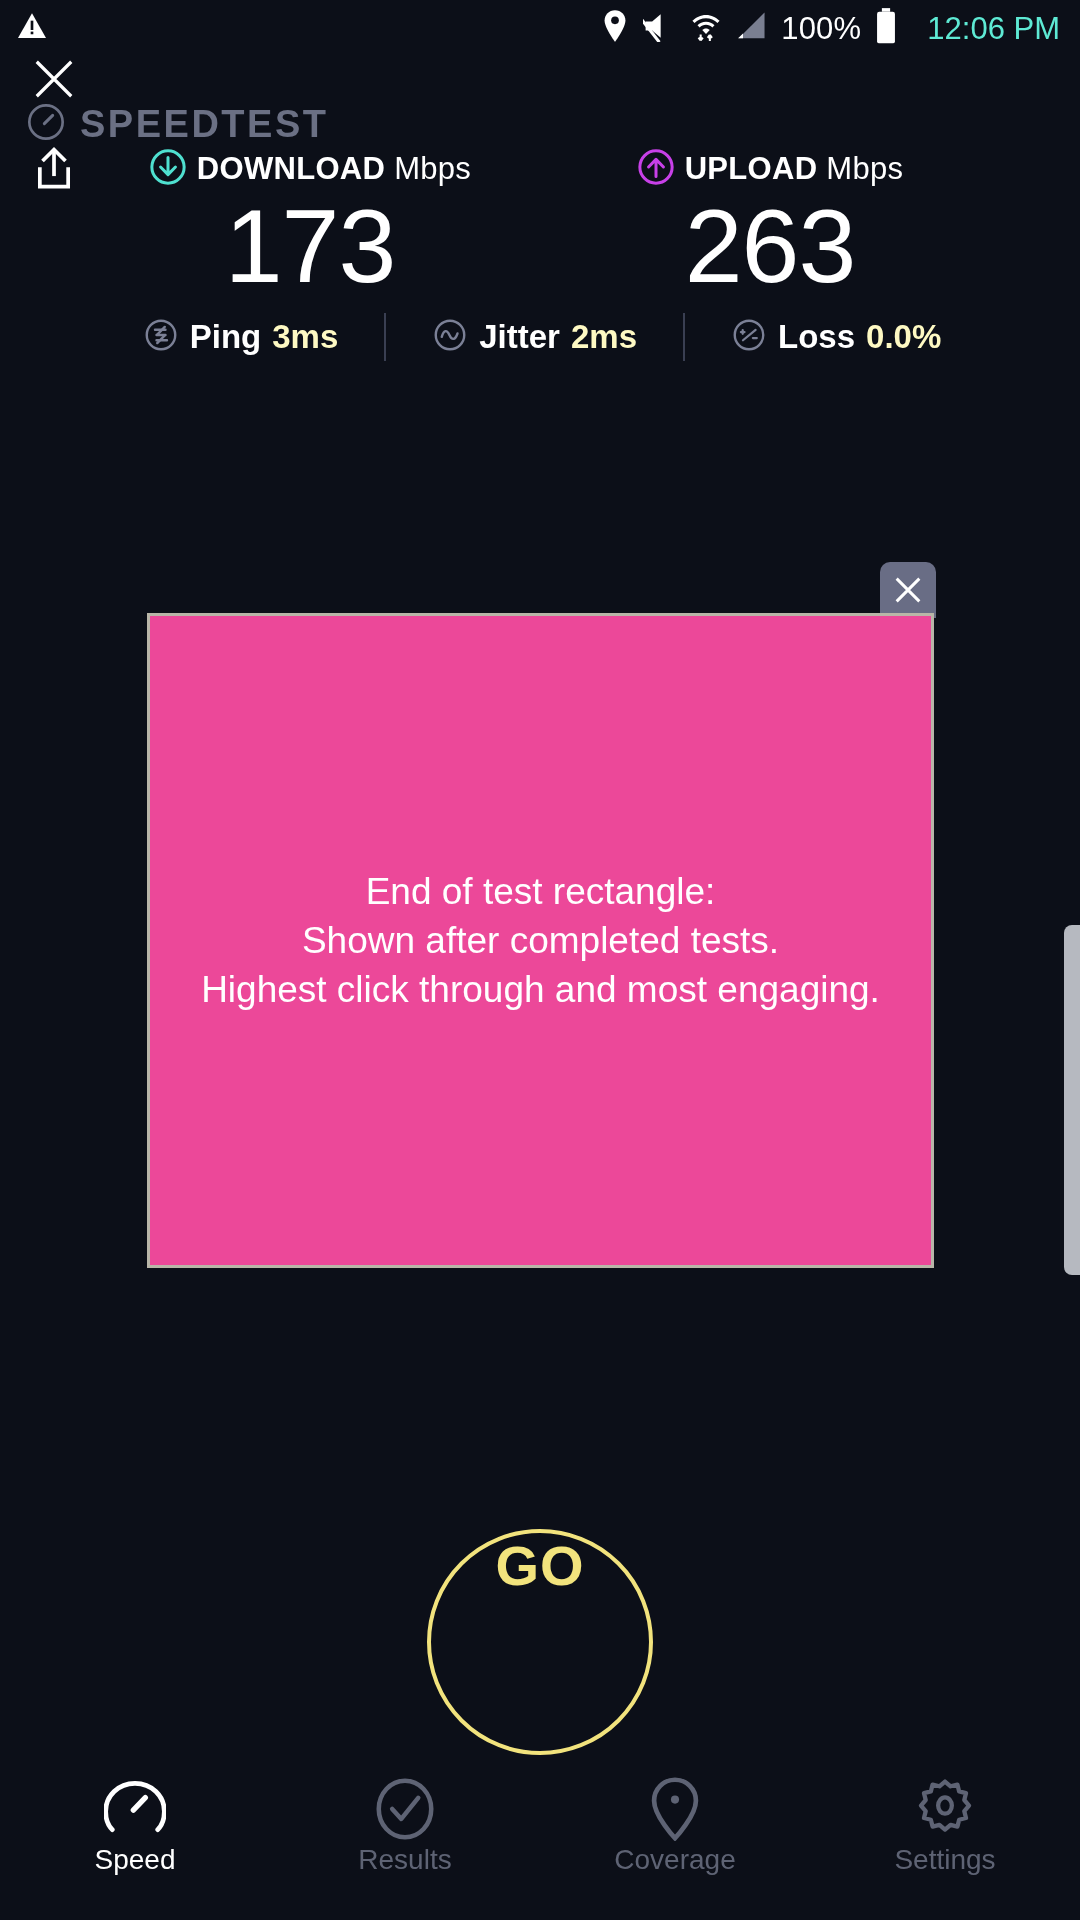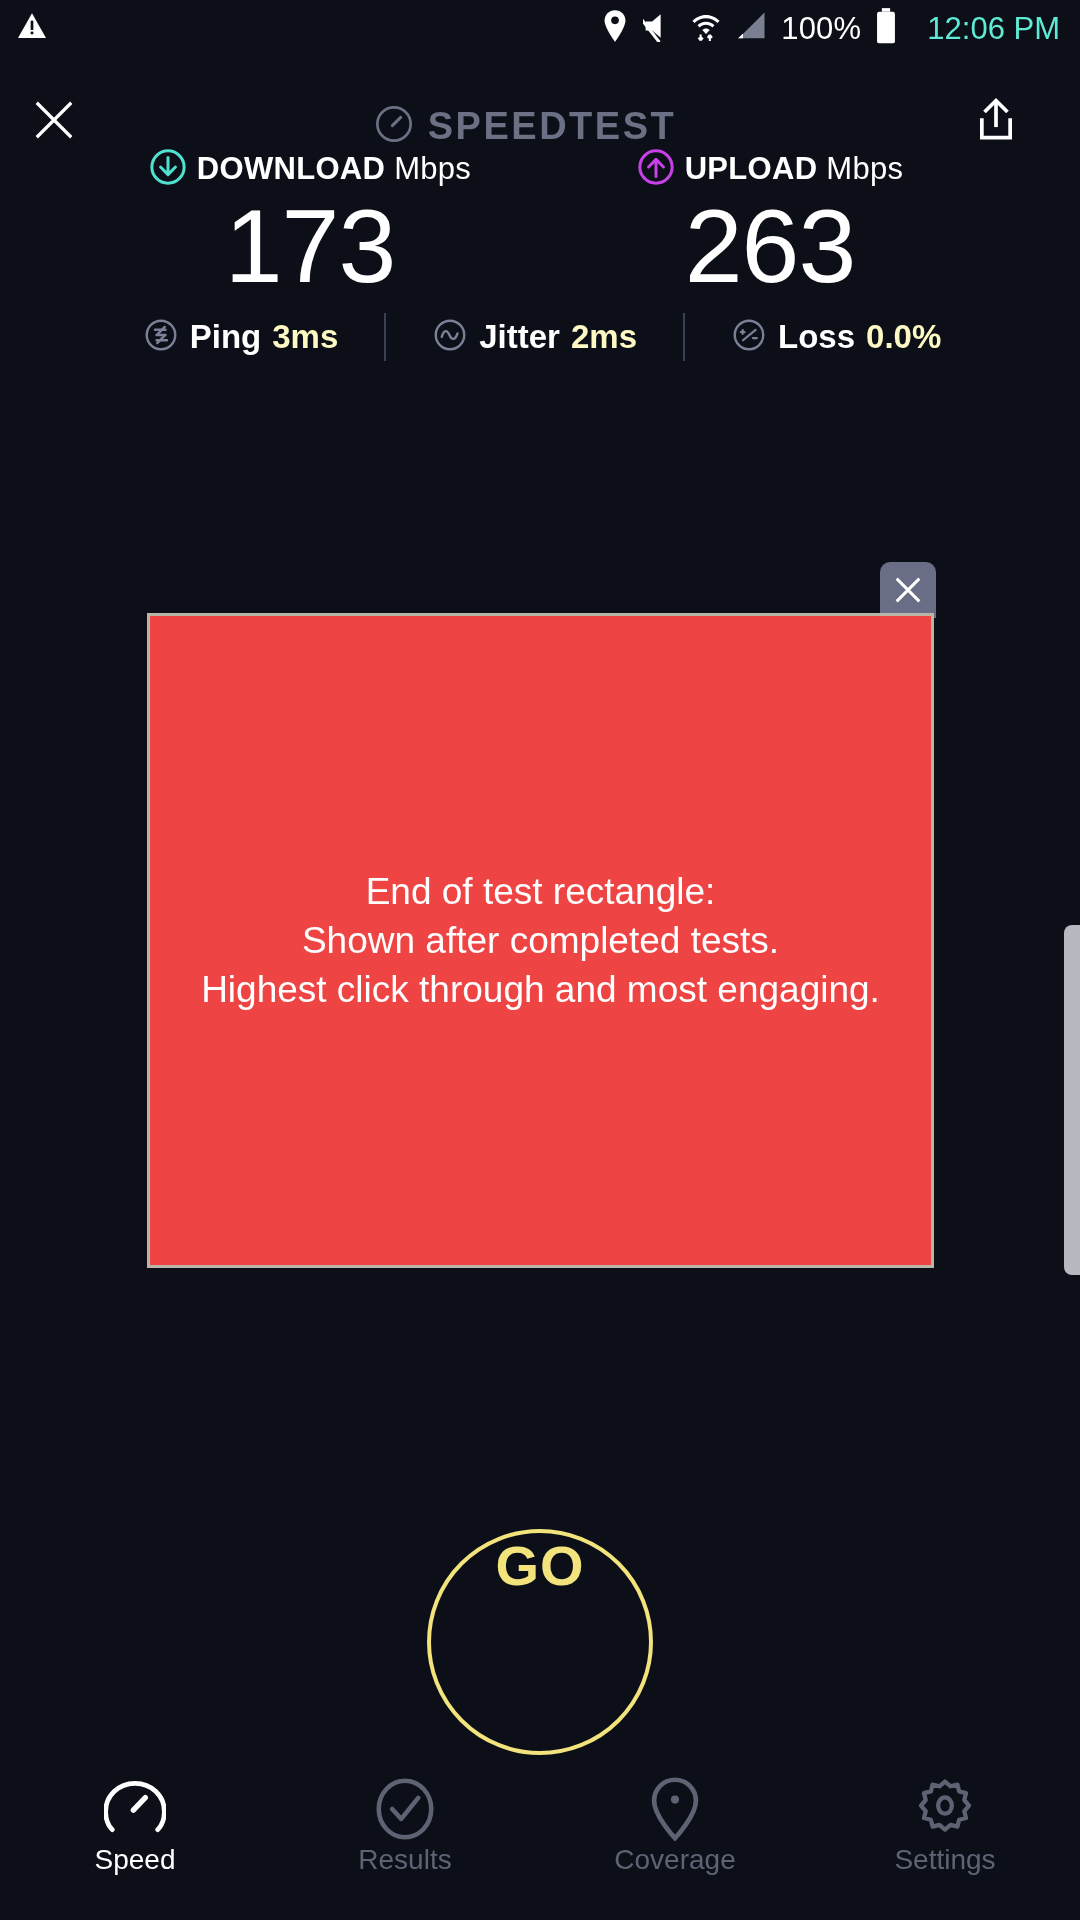--- a/index.html
+++ b/index.html
@@ -51,23 +51,24 @@
     white-space: nowrap;
   }
 
   
   .appheader {
     position: absolute;
     top: 56px; left: 0;
     width: 1050px;
     height: 92px;
     display: flex;
-    align-items: flex-end;
+    align-items: flex-start;
     box-sizing: border-box;
     padding: 0 26px;
+    flex-direction: column;
   }
   .hdr-close {
     width: 56px; height: 56px;
     display: flex; align-items: center; justify-content: center;
     cursor: pointer;
   }
   .hdr-title-wrap {
     flex: 1;
     display: flex;
     align-items: center;
@@ -177,21 +178,21 @@
     align-items: center;
     justify-content: center;
     cursor: pointer;
   }
   .ad-rect {
     position: absolute;
     left: 147px;
     top: 613px;
     width: 787px;
     height: 655px;
-    background: #ef4444;
+    background: #ec4899;
     border: 3px solid #b9b6a8;
     box-sizing: border-box;
     display: flex;
     align-items: center;
     justify-content: center;
     cursor: pointer;
   }
   .ad-text {
     text-align: center;
     font-size: 37px;

